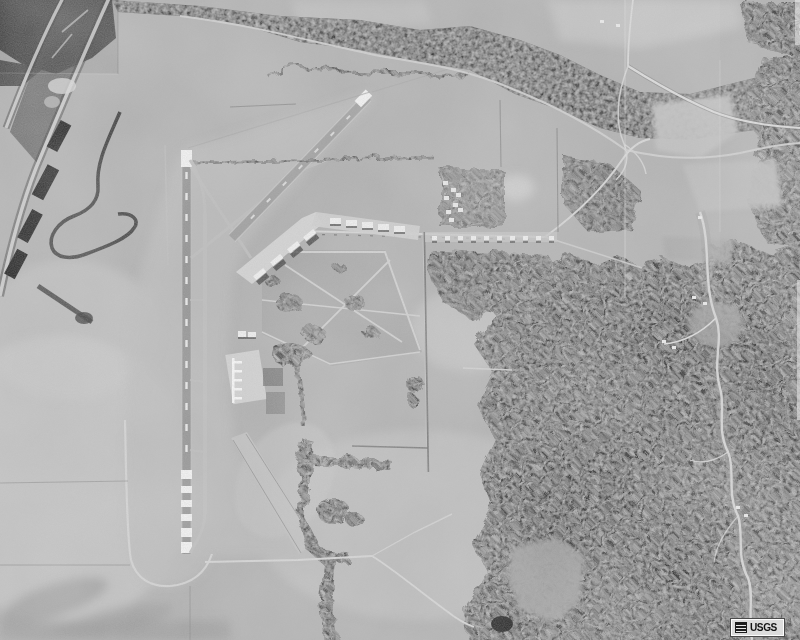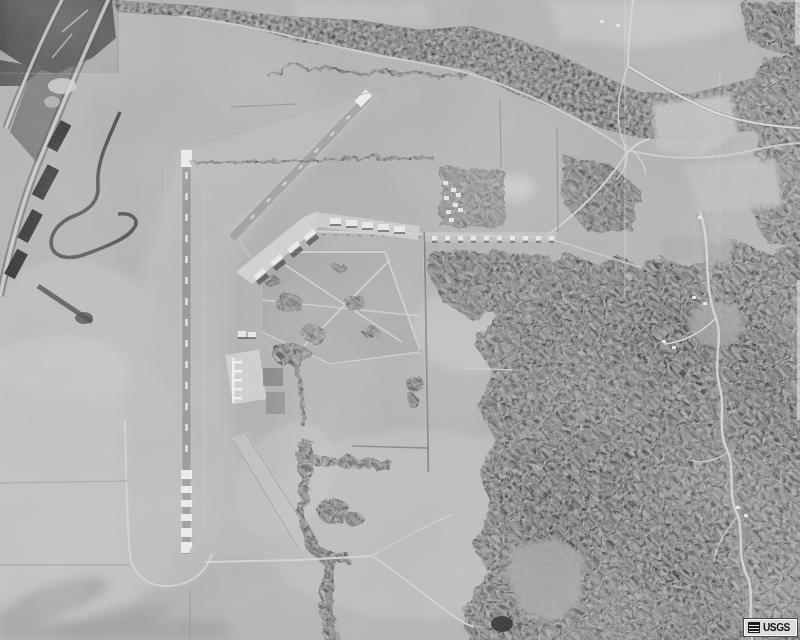--- a/index.html
+++ b/index.html
@@ -7,21 +7,21 @@
          background:var(--field,#b2b2b2);font-family:"Liberation Sans",sans-serif;}
   .stage svg{display:block;width:800px;height:640px;}
   
   .fld{fill:var(--field,#b2b2b2);} .fldL{fill:var(--field-light,#c9c9c9);}
   .fldD{fill:var(--field-dark,#989898);} .grass{fill:var(--grass,#bcbcbc);}
   .forest{fill:var(--forest,#414141);} .forestD{fill:var(--forest-dark,#2d2d2d);}
   .river{fill:var(--river,#484848);} .pond{fill:var(--pond,#1f1f1f);}
   .bldg{fill:var(--building,#efefef);}
   .rwy{fill:var(--runway-dark,#969696);} .mark{fill:var(--marking,#f4f4f4);}
   .roadL{stroke:var(--road-light,#d6d6d6);fill:none;}
-  .watermark{position:absolute;right:3px;bottom:4px;display:flex;align-items:center;gap:3px;
+  .watermark{position:absolute;right:16px;bottom:4px;display:flex;align-items:center;gap:3px;
      background:var(--wm-bg,#dcdcdc);border:1px solid #fdfdfd;outline:1px solid #4a4a4a;
      padding:1px 4px 1px 3px;height:13px;}
   .wm-glyph{width:10px;height:9px;display:inline-block;background:
      repeating-linear-gradient(180deg,#1c1c1c 0 2px,#e8e8e8 2px 3px);border:1px solid #1c1c1c;}
   .wm-text{font-weight:bold;font-size:11px;line-height:11px;letter-spacing:-0.5px;
      color:var(--wm-text,#111);transform:scaleX(.92);transform-origin:left;}
 </style>
 </head>
 <body>
 

